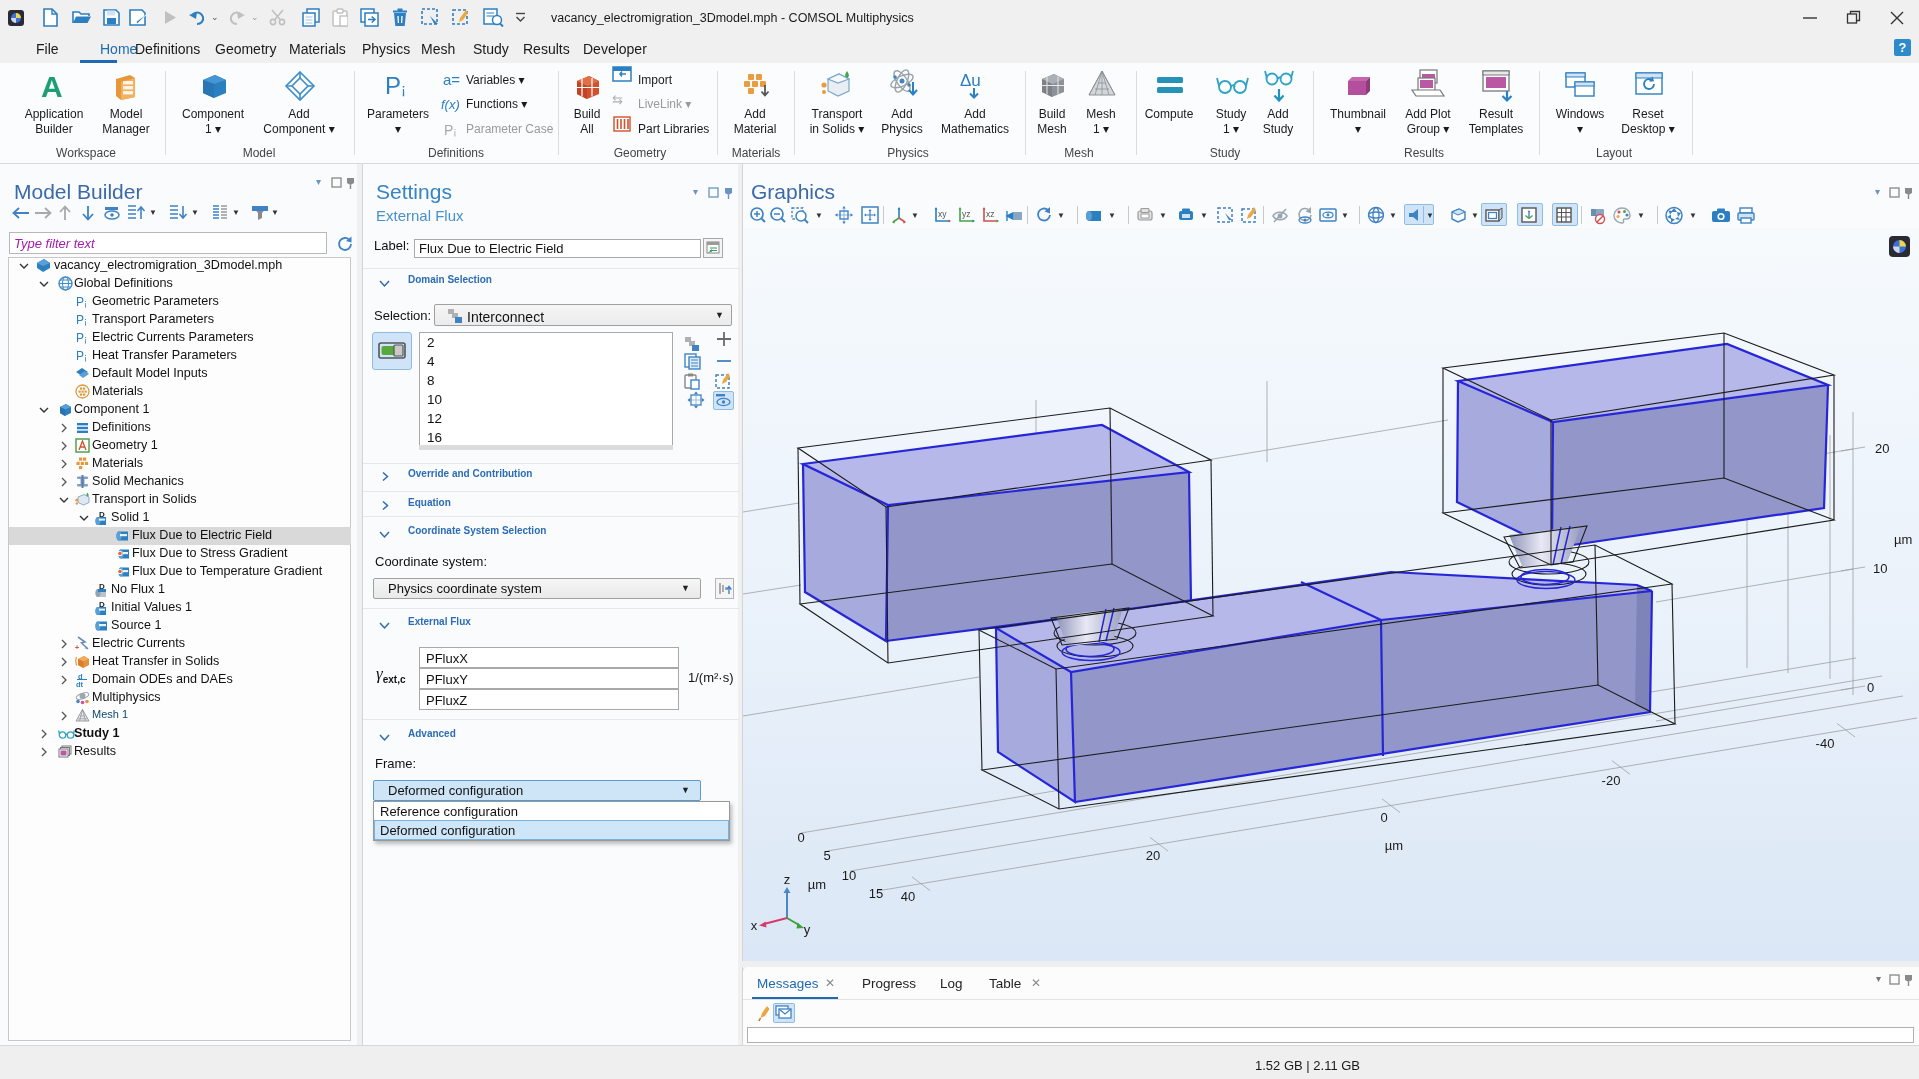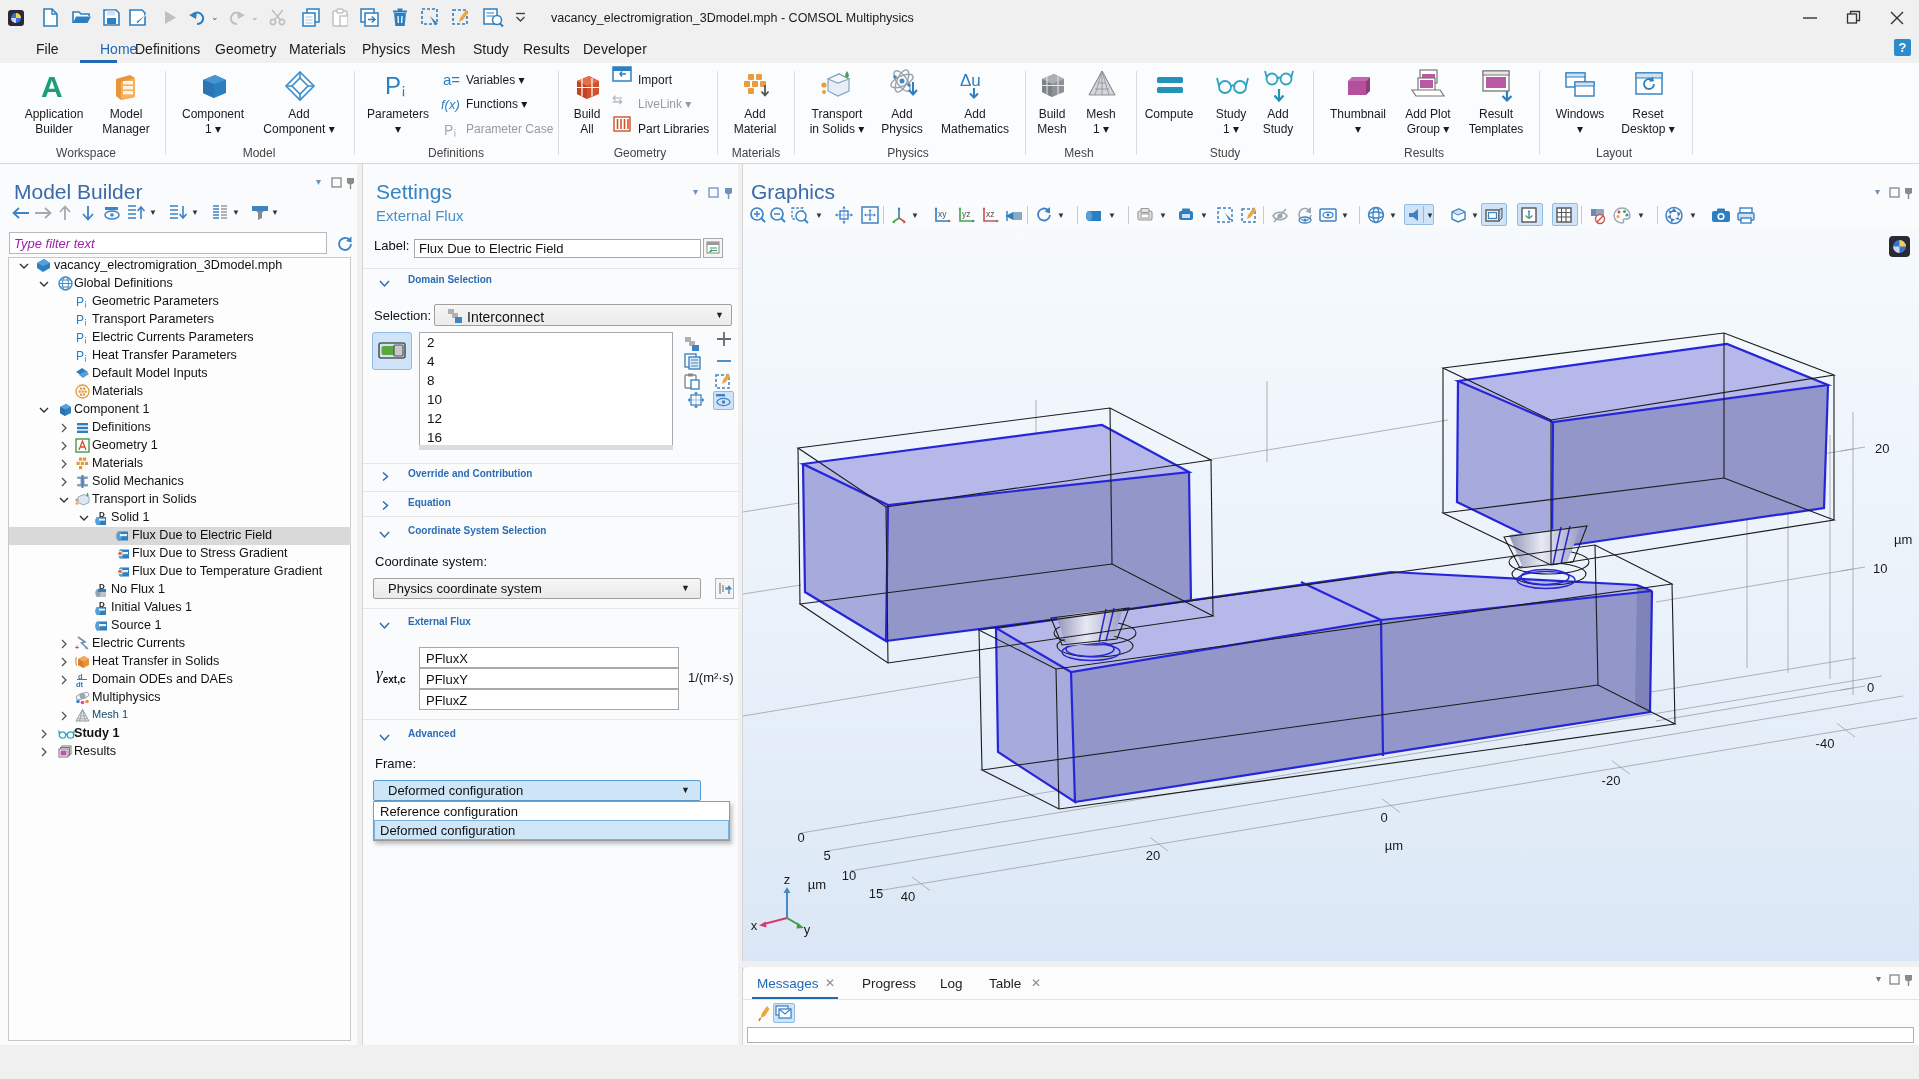--- a/index.html
+++ b/index.html
@@ -1156,13 +1156,16 @@
     <div class="abs" style="right:-1166px"></div>
     <div class="abs" style="left:1133px; top:6px; font-size:10px; color:#777;">▾</div>
     <svg class="abs" style="left:1146px; top:7px;" width="12" height="12">
         <rect x="1" y="1" width="9" height="9" fill="none" stroke="#888" stroke-width="1.3"></rect>
       </svg>
     <svg class="abs" style="left:1160px; top:6px;" width="11" height="13">
         <path d="M2,2 L9,2 L9,7 L5.5,9 L2,7 Z" fill="#8a8a8a"></path>
         <path d="M5.5,9 L5.5,13" stroke="#8a8a8a" stroke-width="1.4"></path>
       </svg>
   </div>
+  <div id="statusbar">
+    <div style="position:absolute; left:1255px; top:12px; font-size:13px; color:#1a1a1a;">1.52 GB | 2.11 GB</div>
+  </div>
 </div>
 
 </body></html>

